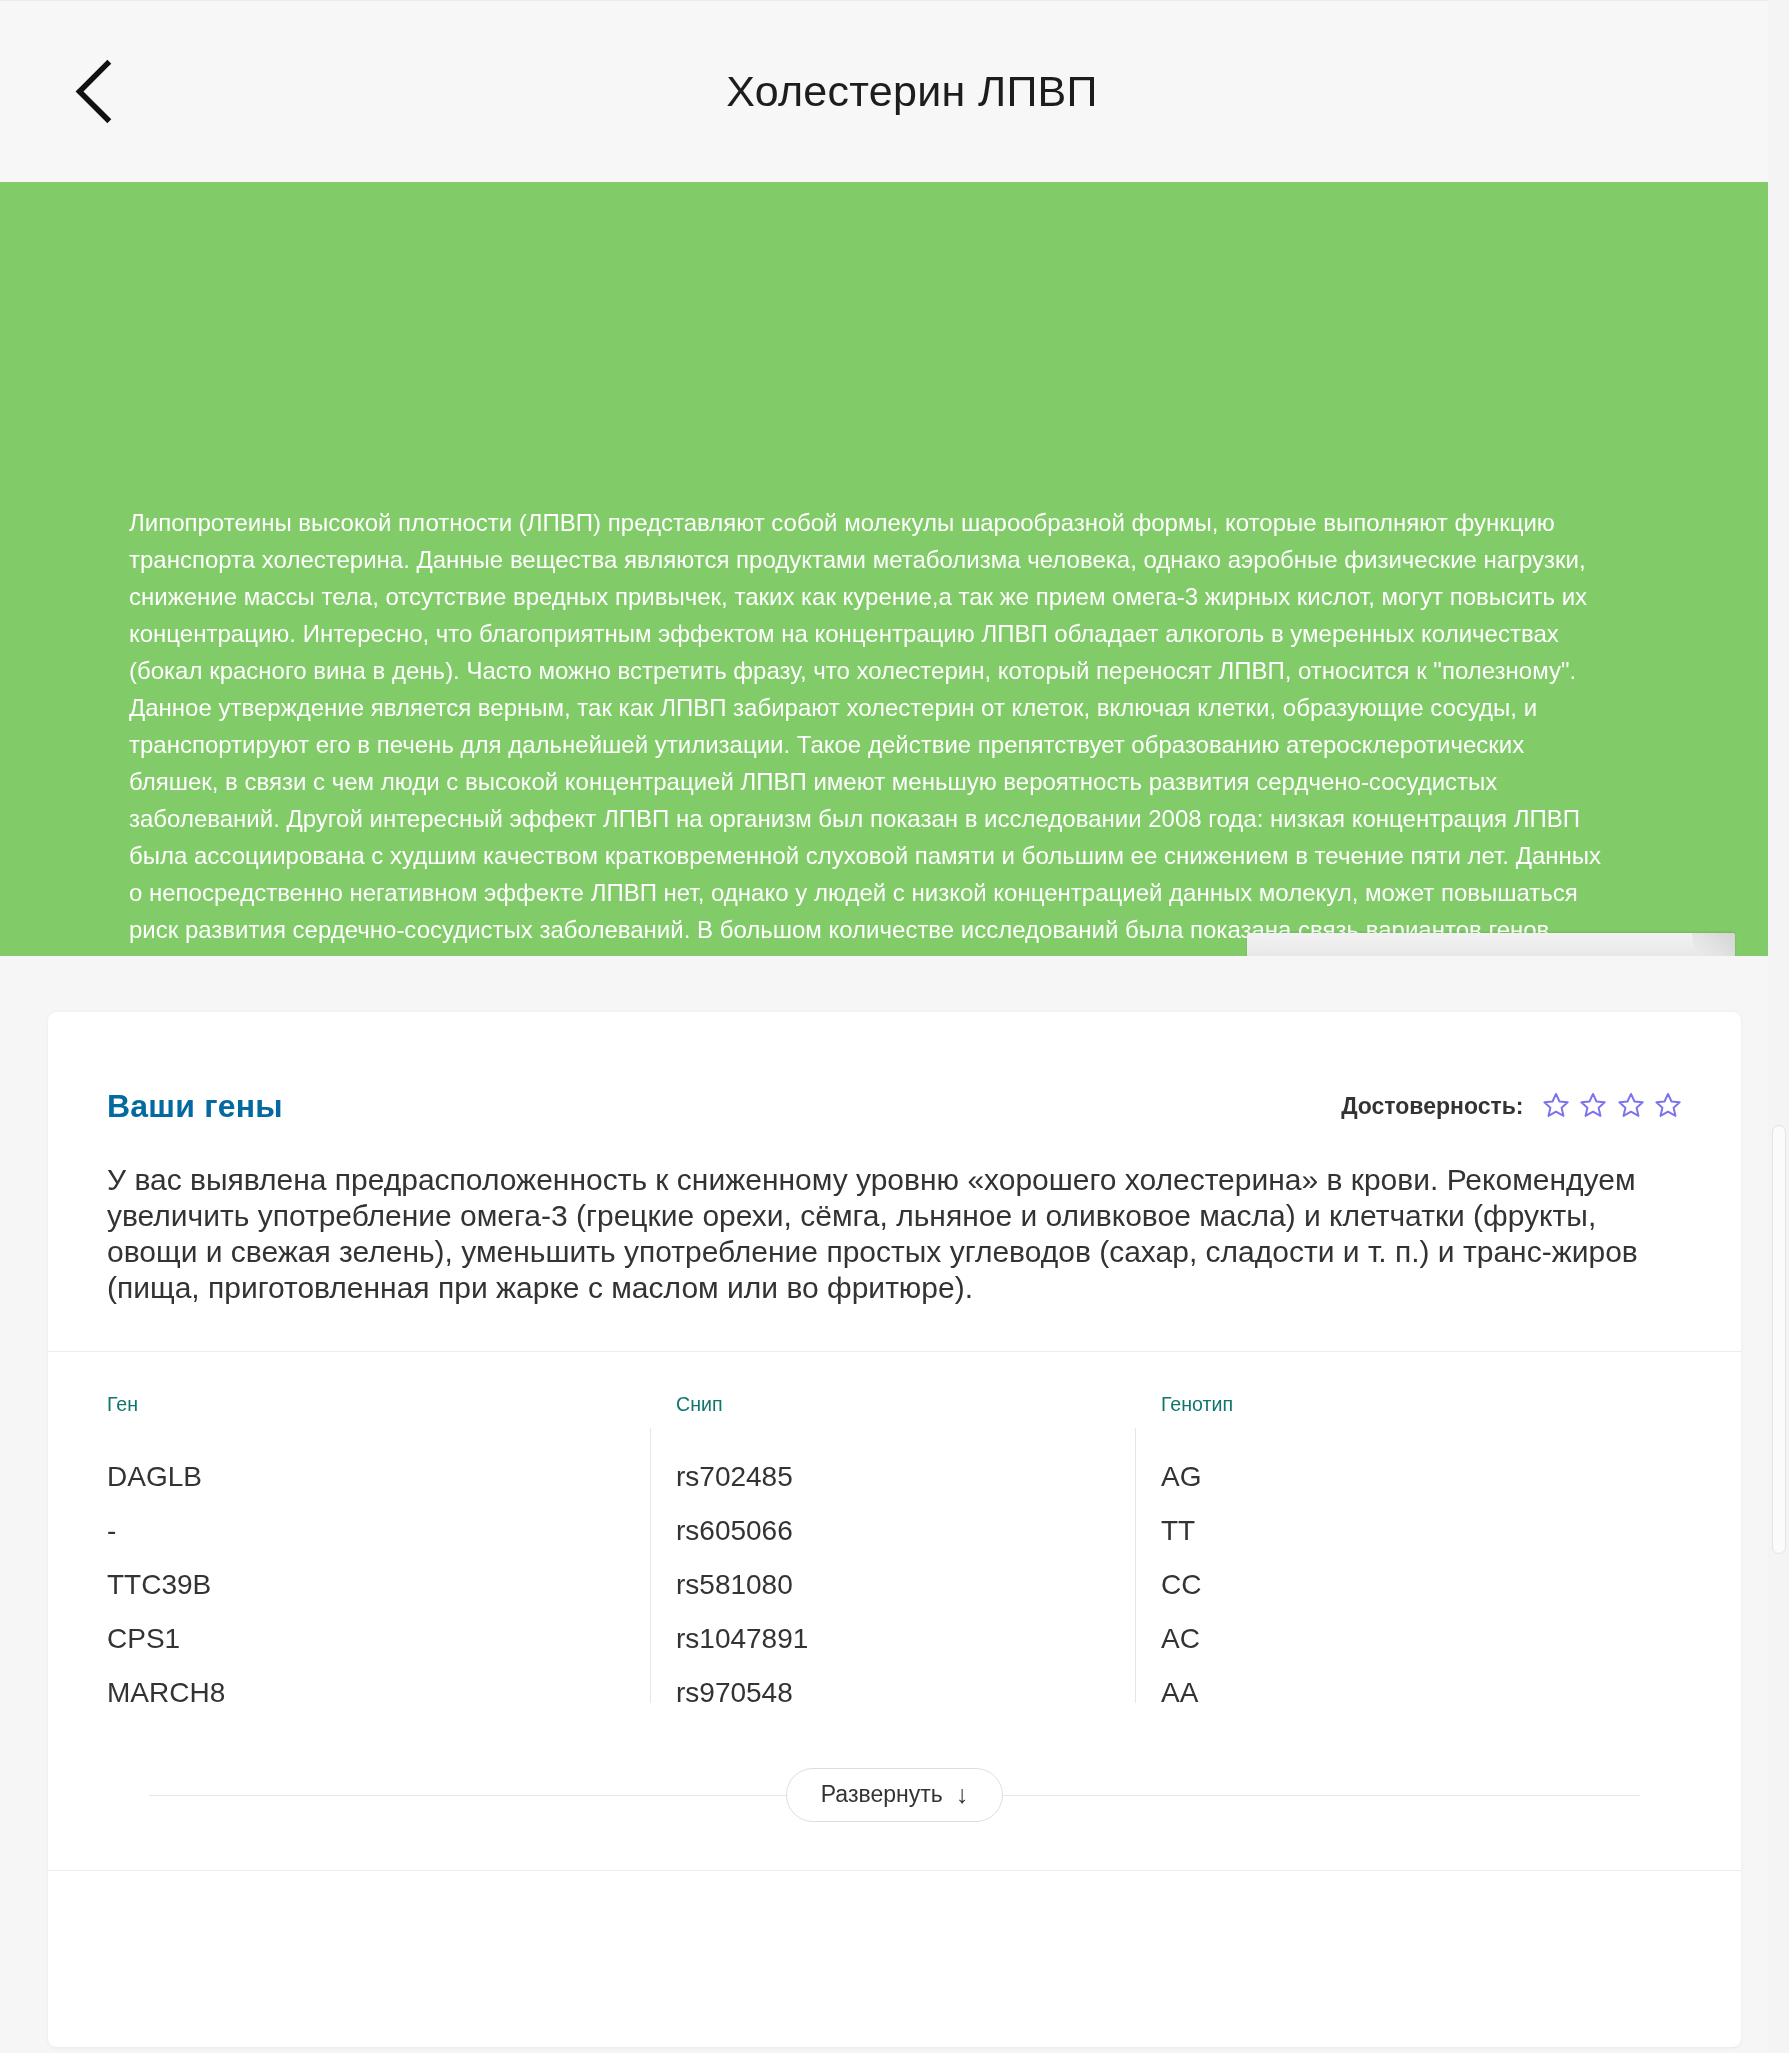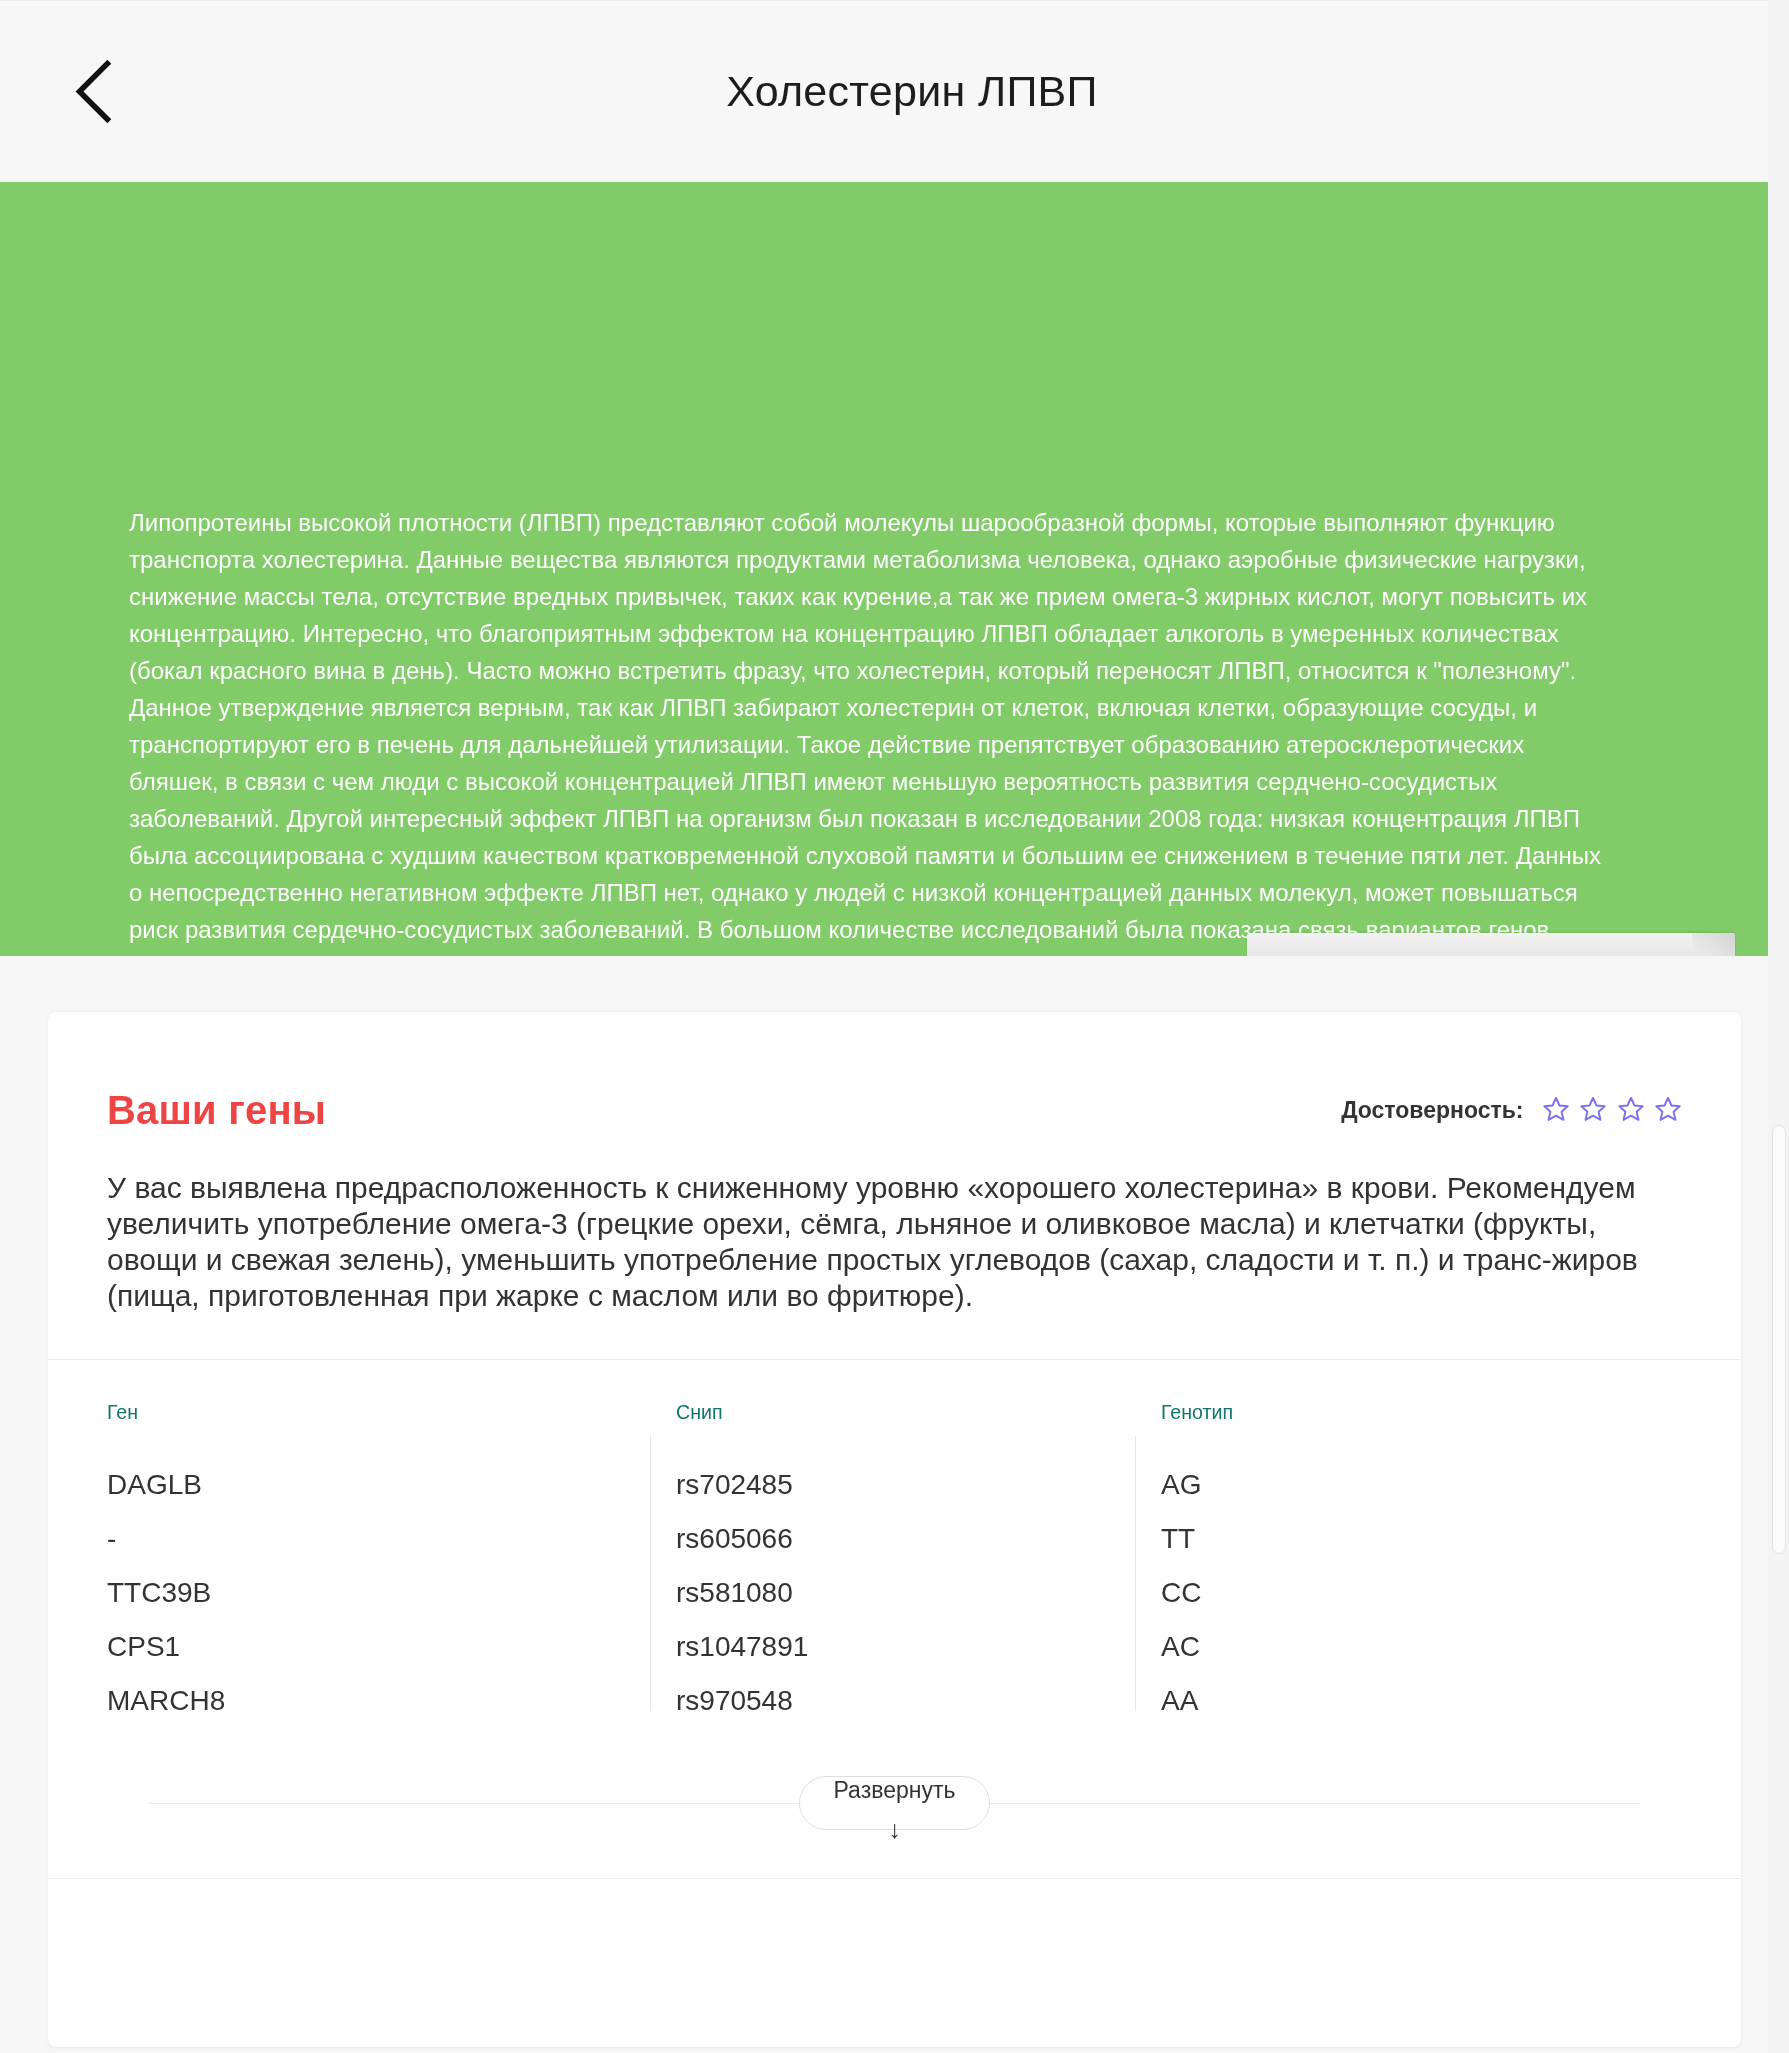--- a/index.html
+++ b/index.html
@@ -143,23 +143,23 @@
     overflow: hidden;
     min-height: 1035px;
   }
   .card-head {
     display: flex;
     align-items: center;
     justify-content: space-between;
     padding: 76px 59px 0 59px;
   }
   .card-title {
-    font-size: 40px;
+    font-size: 32px;
     font-weight: 700;
-    color: #ef4444;
+    color: #0369a1;
     letter-spacing: 0.2px;
   }
   .reliability {
     display: flex;
     align-items: center;
     gap: 18.6px;
     justify-content: center;
   }
   .reliability-label {
     font-size: 23px;
@@ -241,21 +241,20 @@
     border-radius: 28px;
     height: 54px;
     padding: 0 34px;
     display: flex;
     align-items: center;
     gap: 13px;
     font-size: 23px;
     color: #333335;
     cursor: pointer;
     font-family: "Liberation Sans", sans-serif;
-    flex-direction: column;
   }
   .expand-arrow { font-size: 25px; line-height: 1; }
 
   .card-foot-divider {
     margin-top: 48px;
     height: 0.9px;
     background: #ececec;
     width: 100%;
   }
   .card-foot-space { height: 112px; }

